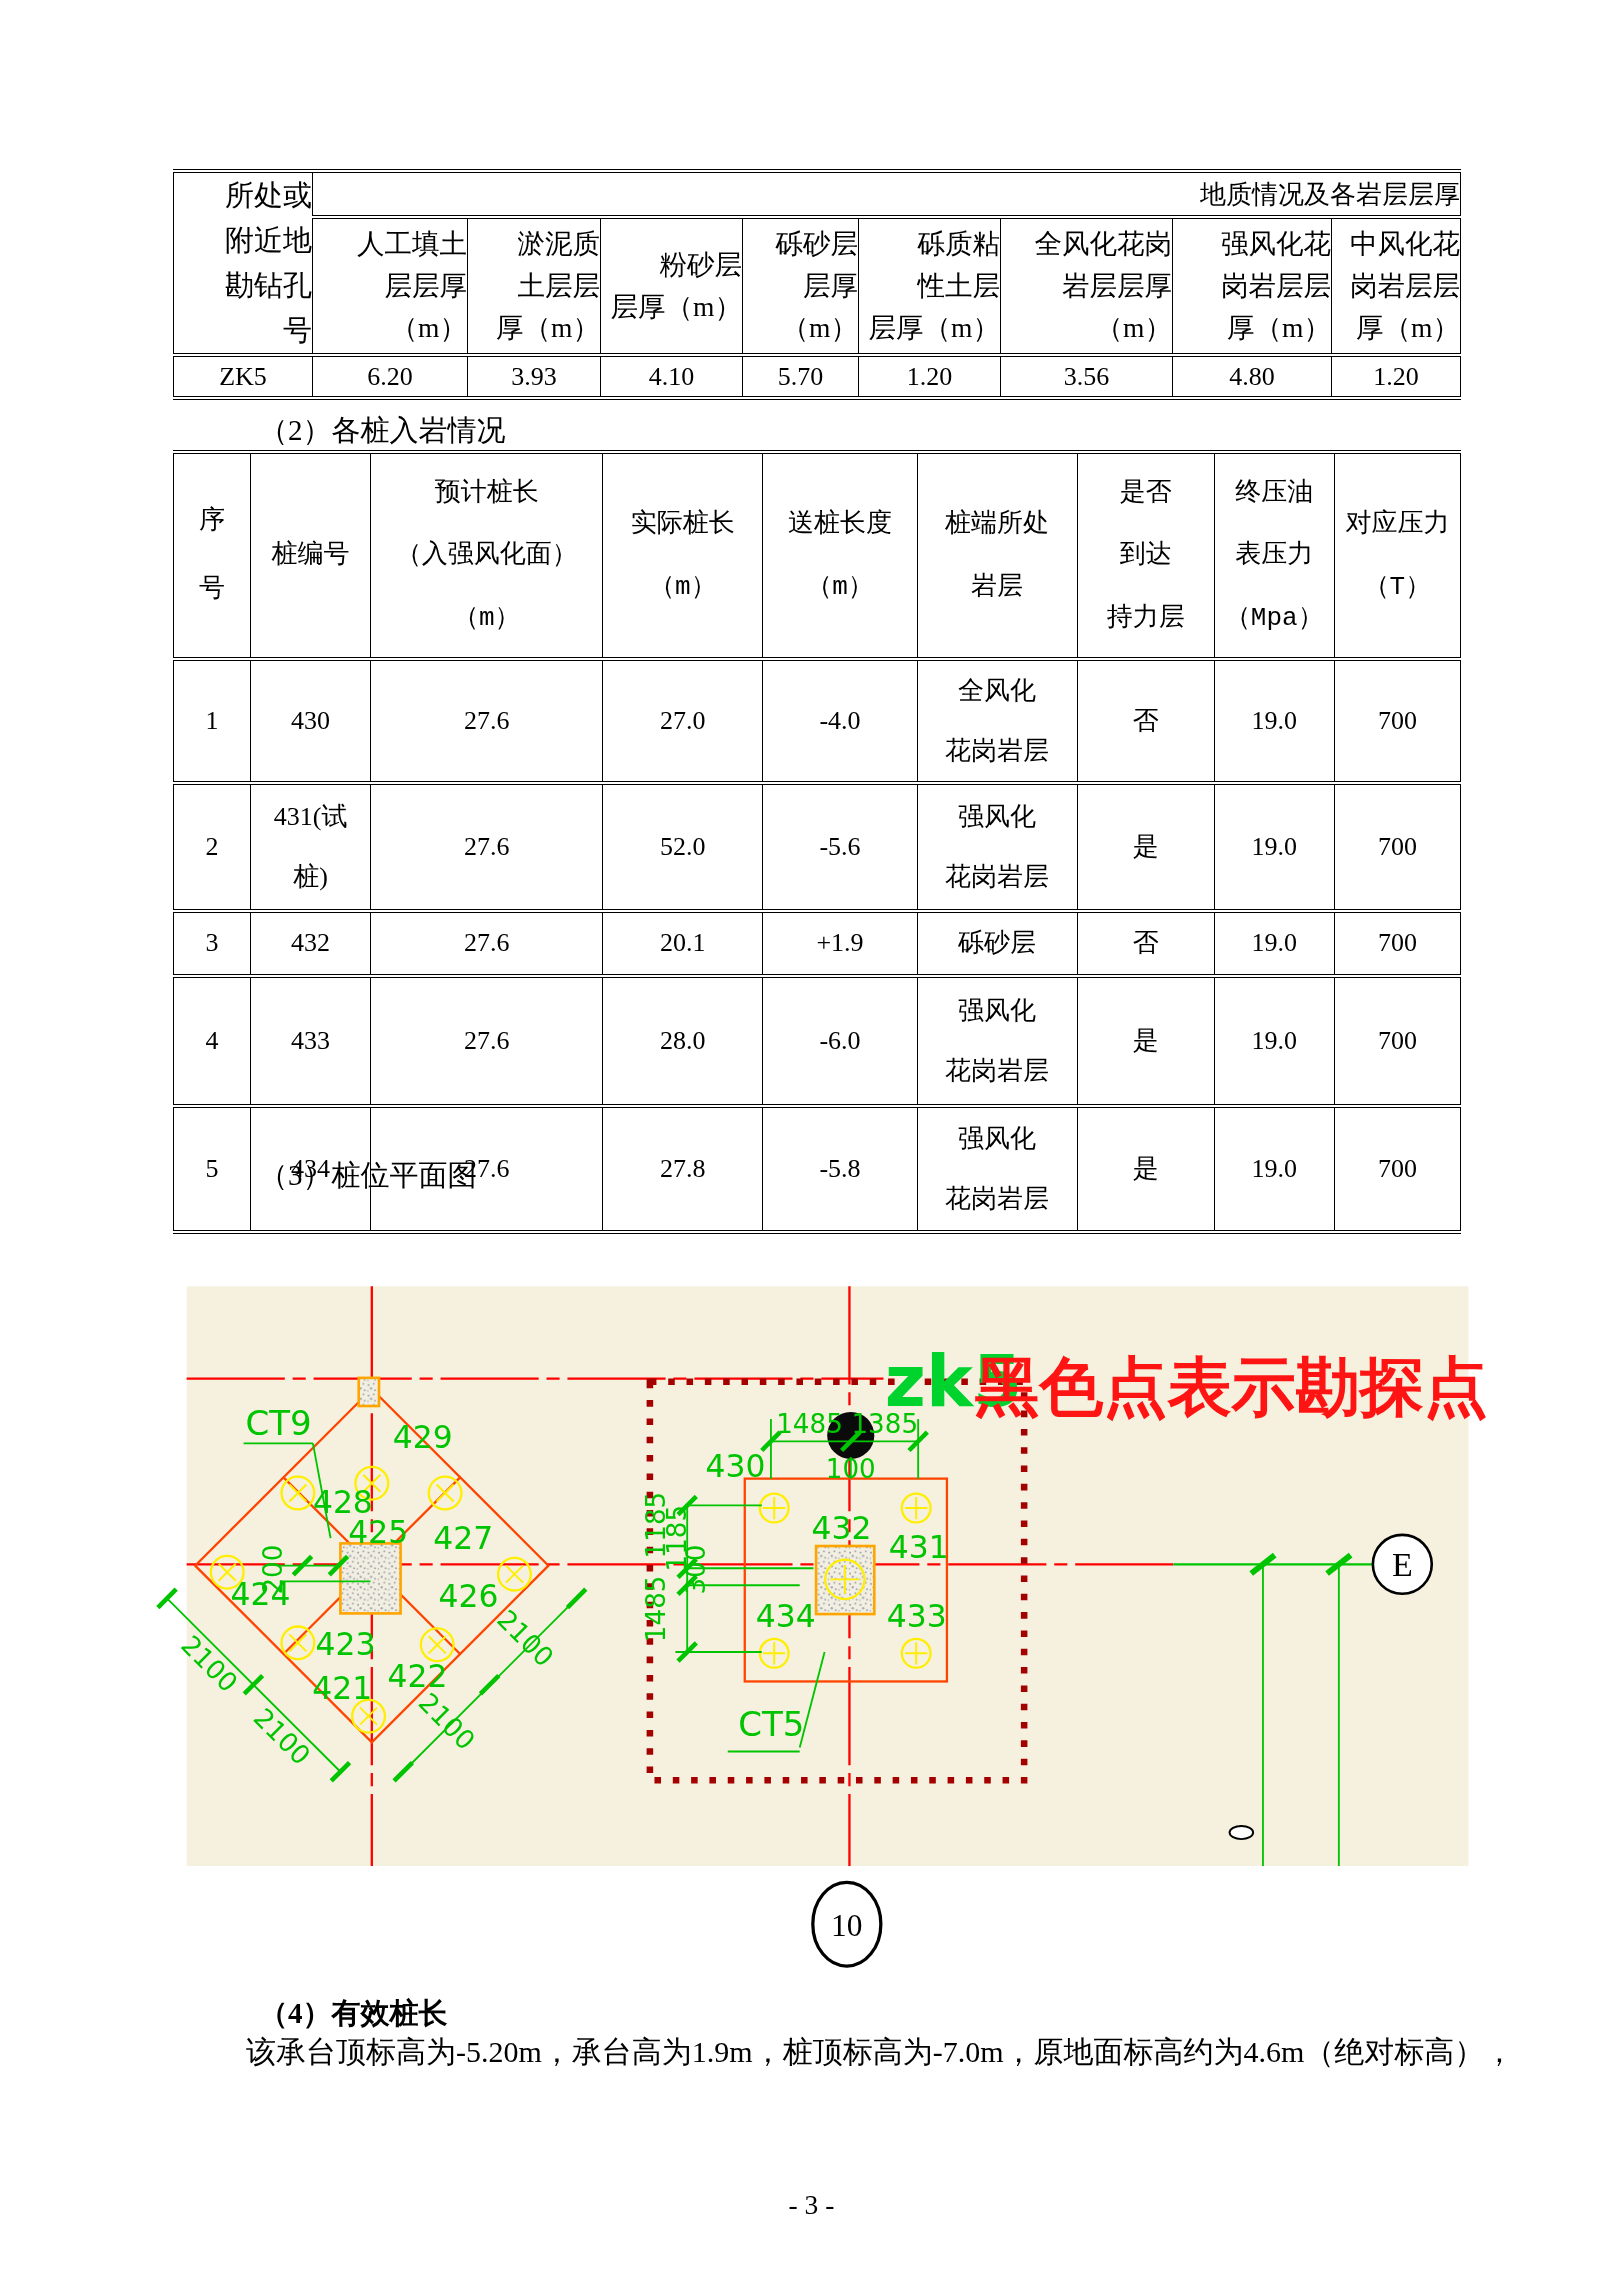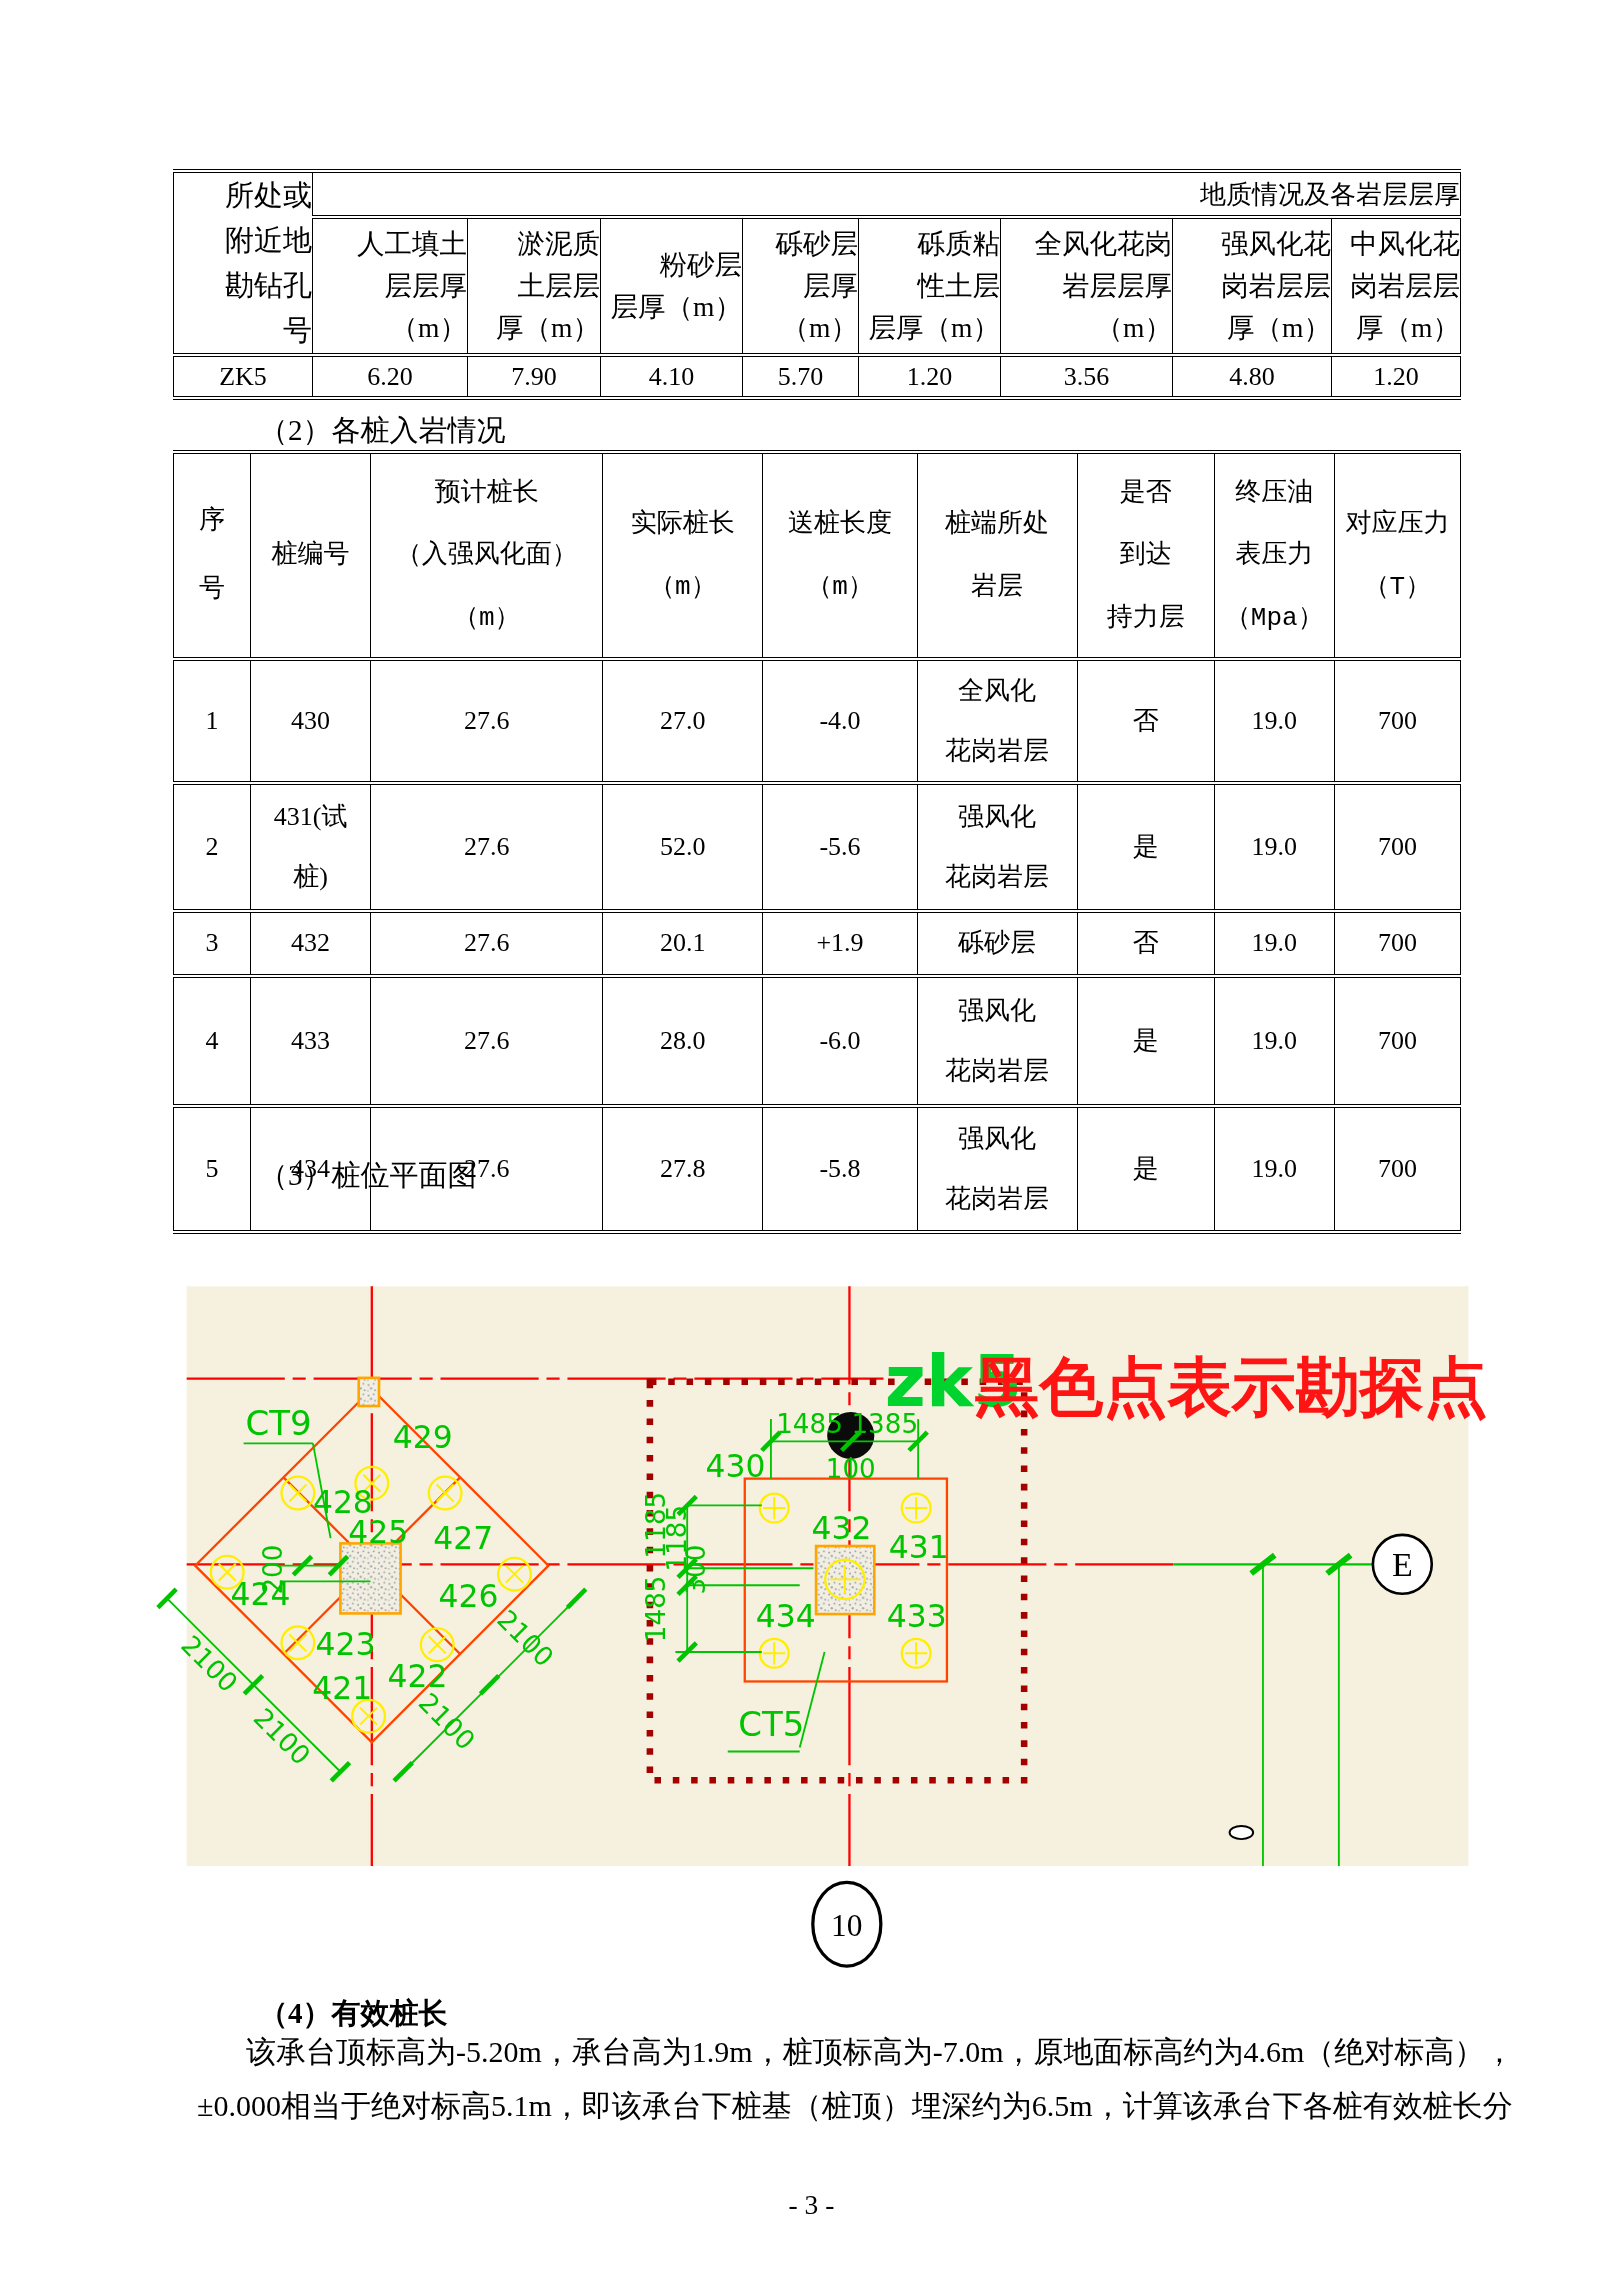--- a/index.html
+++ b/index.html
@@ -90,21 +90,21 @@
       <td class="sub">强风化花
 岗岩层层
 厚（m）</td>
       <td class="sub">中风化花
 岗岩层层
 厚（m）</td>
     </tr>
     <tr style="height:42px">
       <td>ZK5</td>
       <td>6.20</td>
-      <td>7.90</td>
+      <td>3.93</td>
       <td>4.10</td>
       <td>5.70</td>
       <td>1.20</td>
       <td>3.56</td>
       <td>4.80</td>
       <td>1.20</td>
     </tr>
   </tbody>
     </table>
 
@@ -395,17 +395,16 @@
     </g>
     <ellipse class="blk" cx="1897" cy="2800" rx="18" ry="10" style="stroke-width:3"></ellipse>
     <g>
       <ellipse class="blk" cx="1294" cy="2940" rx="52" ry="64" style="stroke-width:5"></ellipse>
       <text class="axis" text-anchor="middle" x="1294" y="2958" style="font-size:48px">10</text>
     </g>
   </svg>
 
   <div class="h" style="left:259px;top:1994px;font-weight:bold;">（4）有效桩长</div>
   <div class="para" style="left:246px;top:2032px;">该承台顶标高为-5.20m，承台高为1.9m，桩顶标高为-7.0m，原地面标高约为4.6m（绝对标高），</div>
-  <div class="para" style="left:197px;top:2086px;">±0.000相当于绝对标高5.1m，即该承台下桩基（桩顶）埋深约为6.5m，计算该承台下各桩有效桩长分</div>
 
   <div class="footer" style="top:2189px;">- 3 -</div>
 </div>
 
 
 </body></html>

